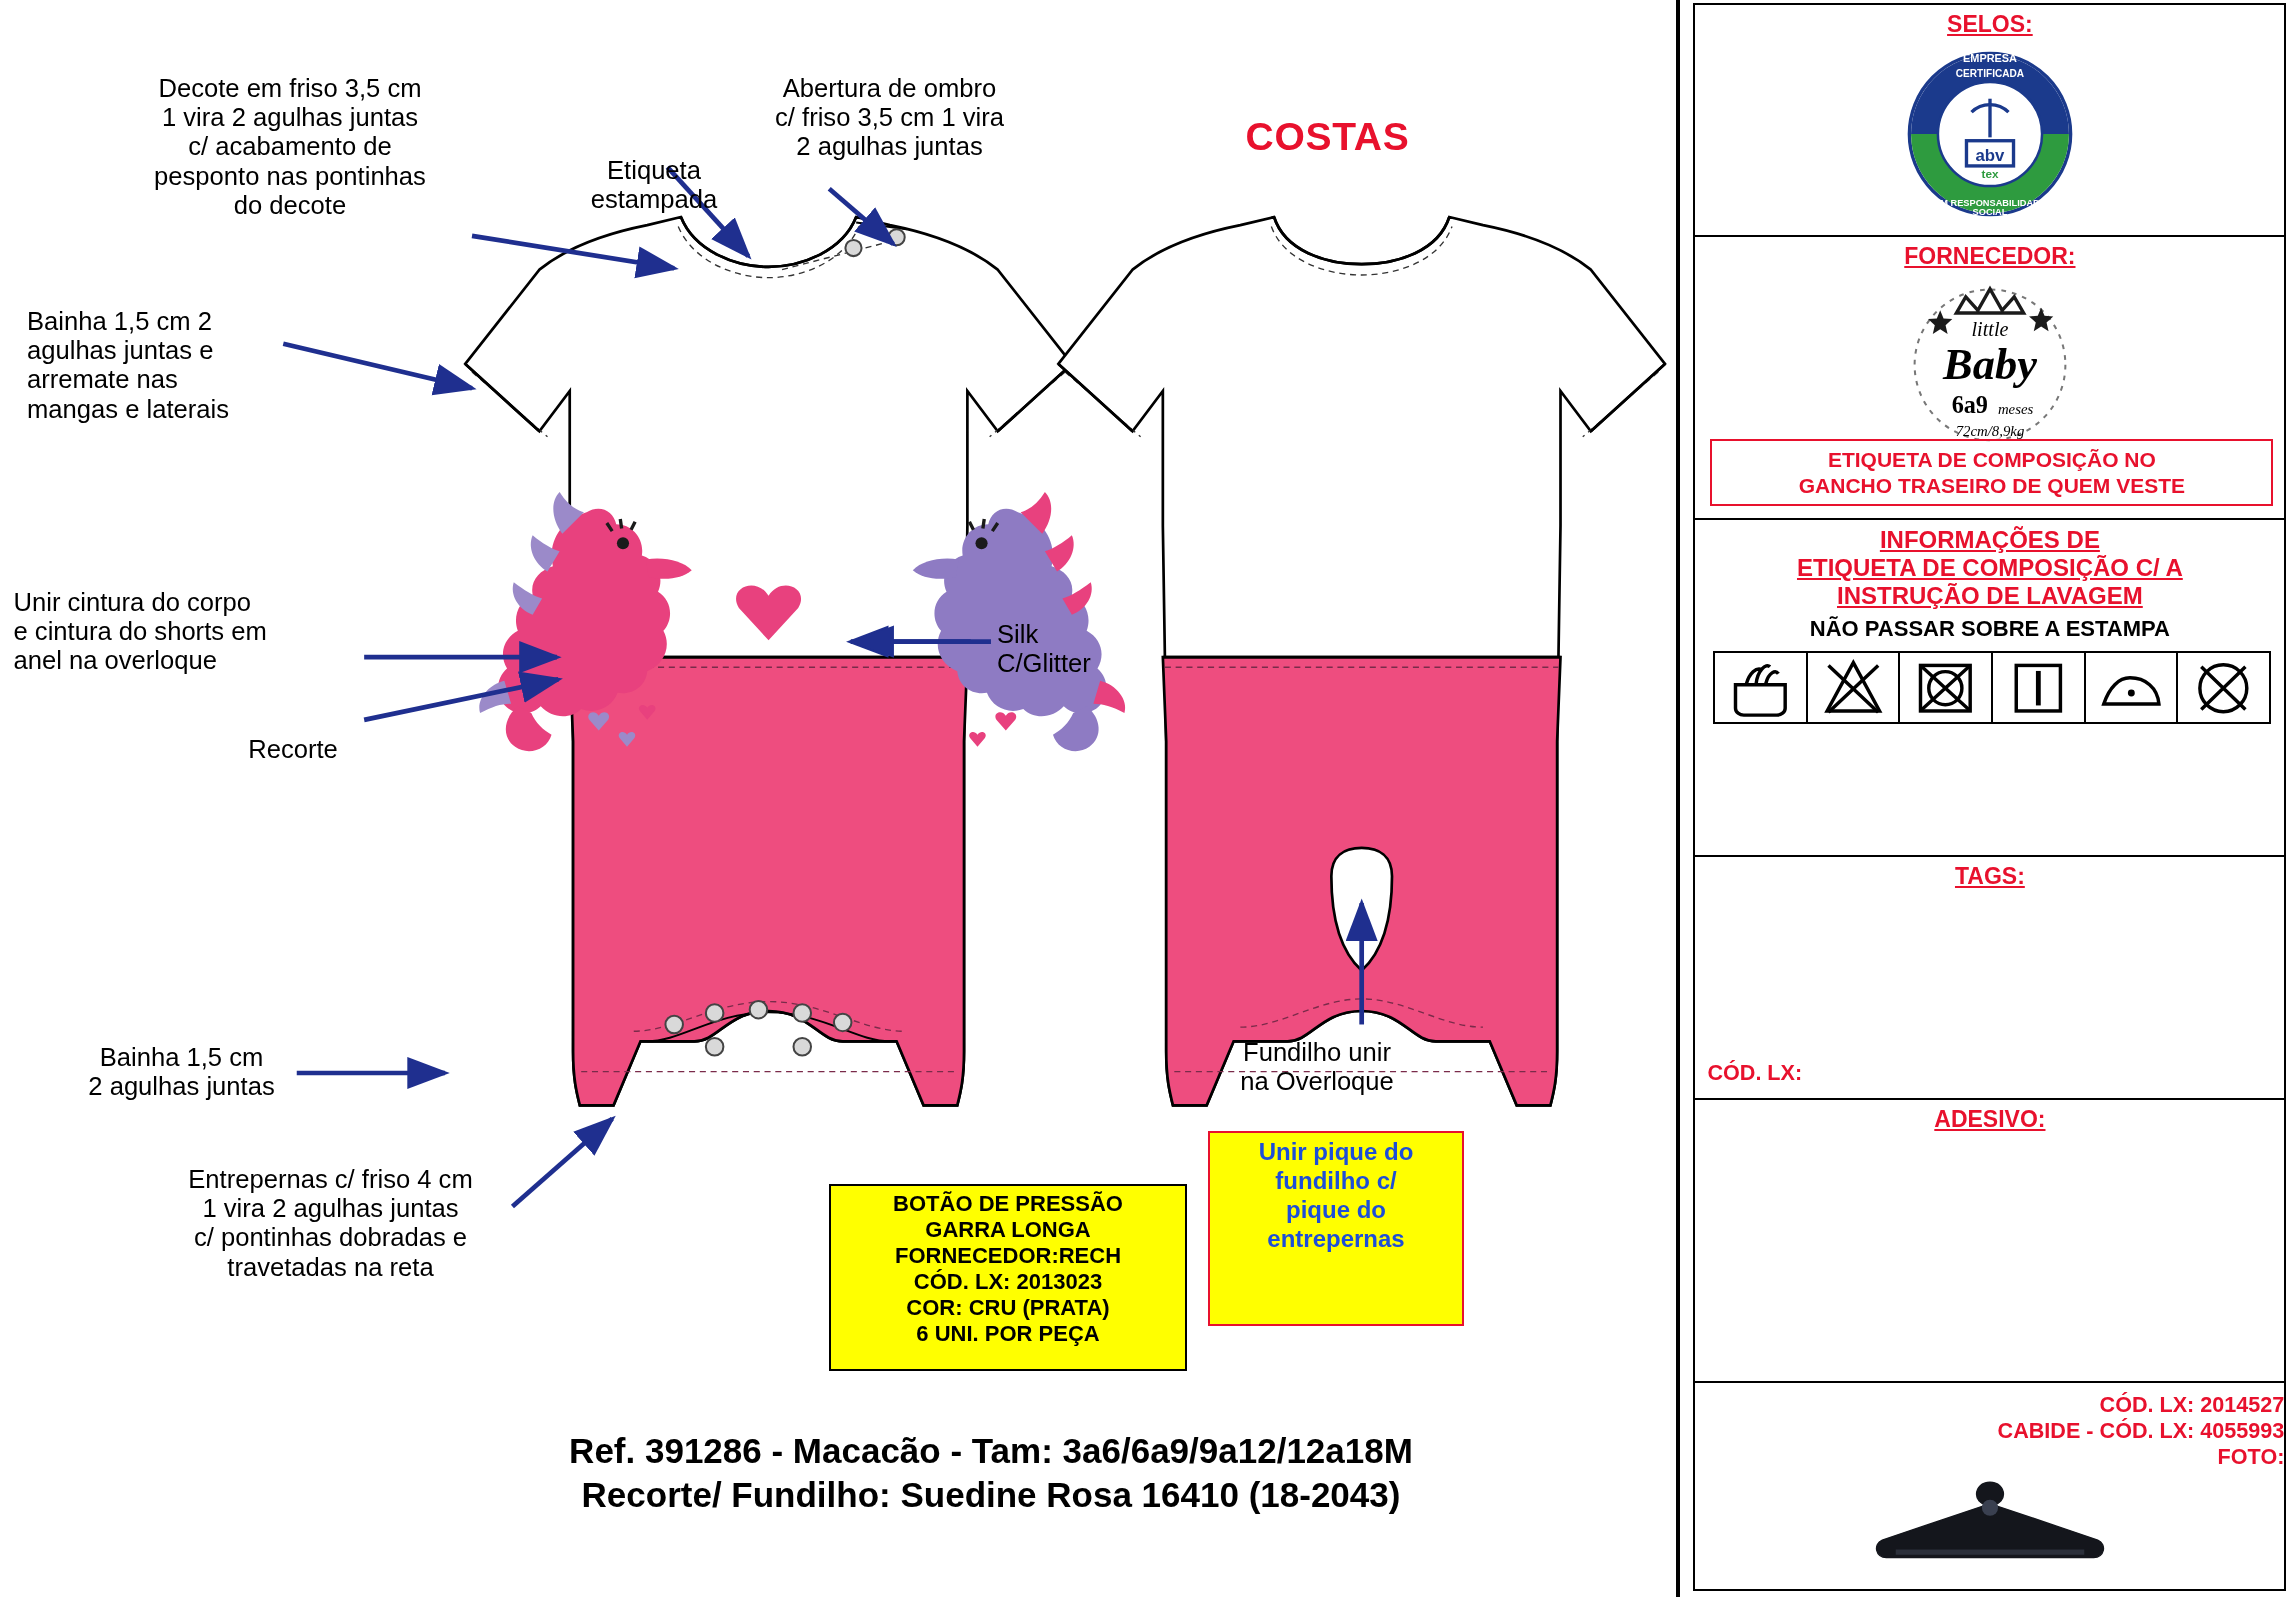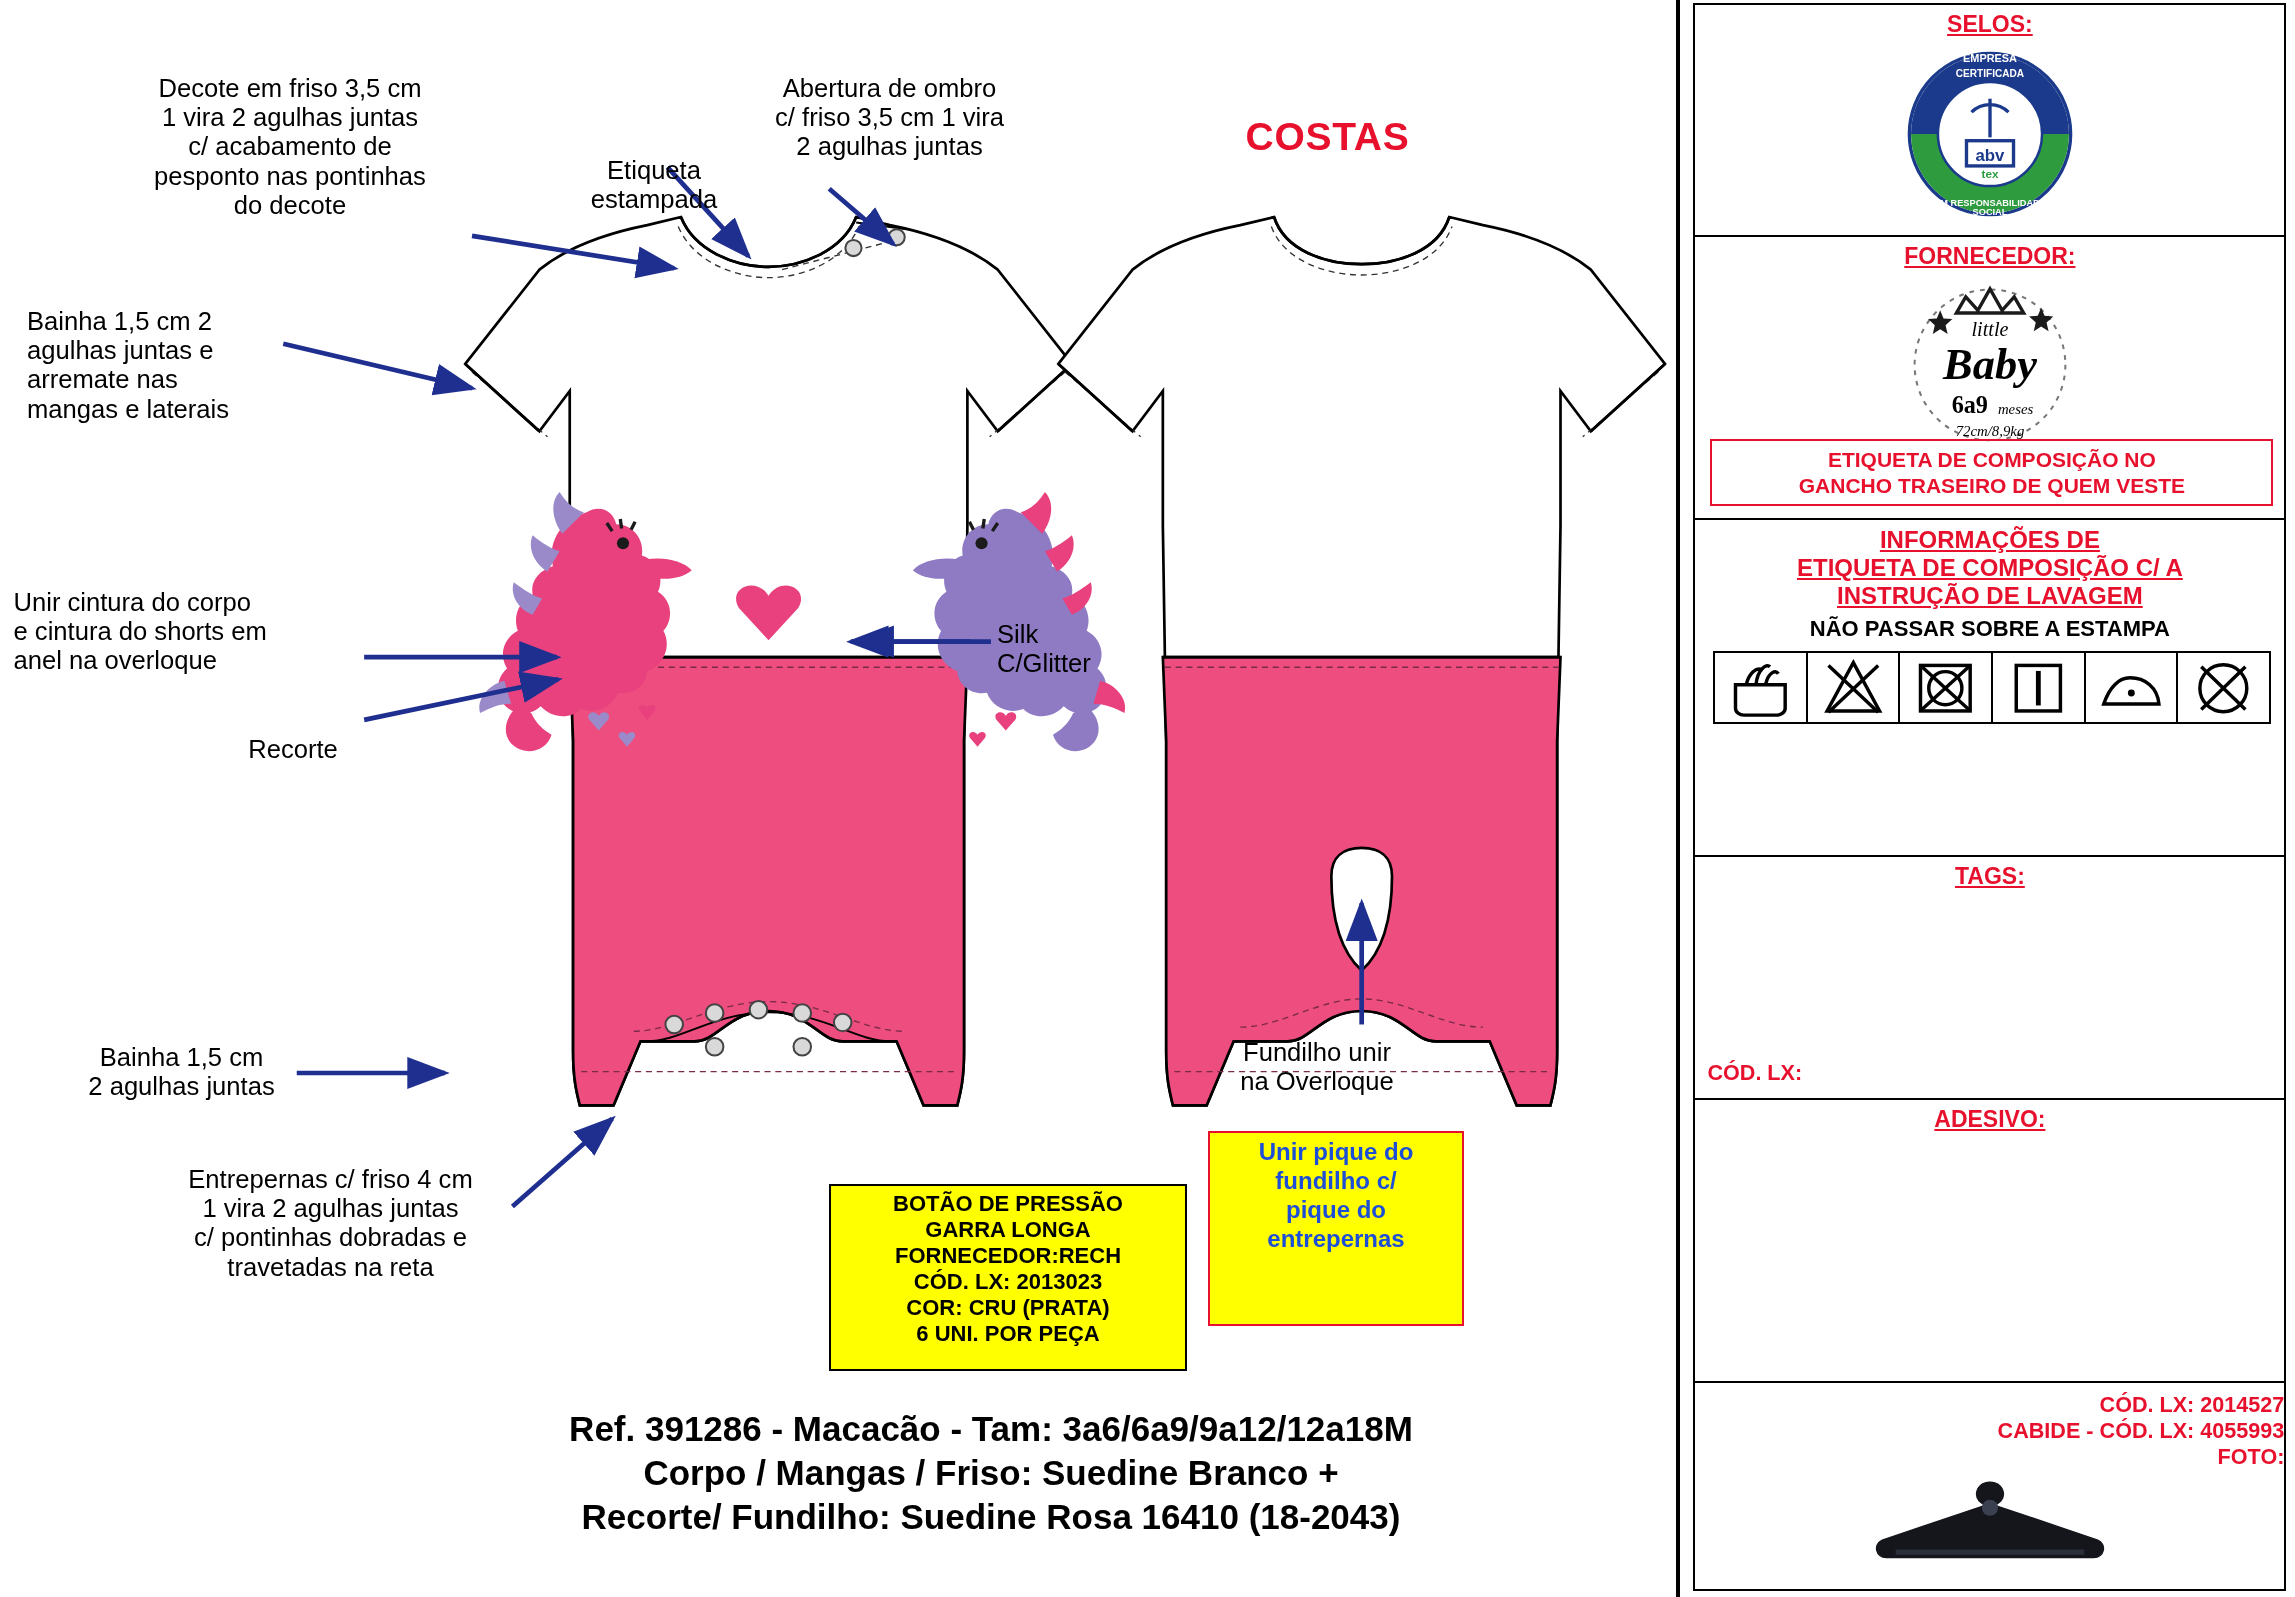--- a/index.html
+++ b/index.html
@@ -415,21 +415,20 @@
 6 UNI. POR PEÇA</div>
 
       <div class="box-yellow-red" style="left:1208px; top:1131px; width:256px; height:195px;">Unir pique do
 fundilho c/
 pique do
 entrepernas</div>
     </div>
 
     <div class="ref-block">
       <div class="ref-line">Ref. 391286 - Macacão - Tam: 3a6/6a9/9a12/12a18M</div>
-      <div class="ref-line">Corpo / Mangas / Friso: Suedine Branco +</div>
       <div class="ref-line">Recorte/ Fundilho: Suedine Rosa 16410 (18-2043)</div>
     </div>
   </div>
 
   <div class="right-panel">
     <div class="right-inner">
 
       <div class="rp-row" style="top:0; height:232px;">
         <div class="rp-title">SELOS:</div>
         <div class="seal-wrap">

